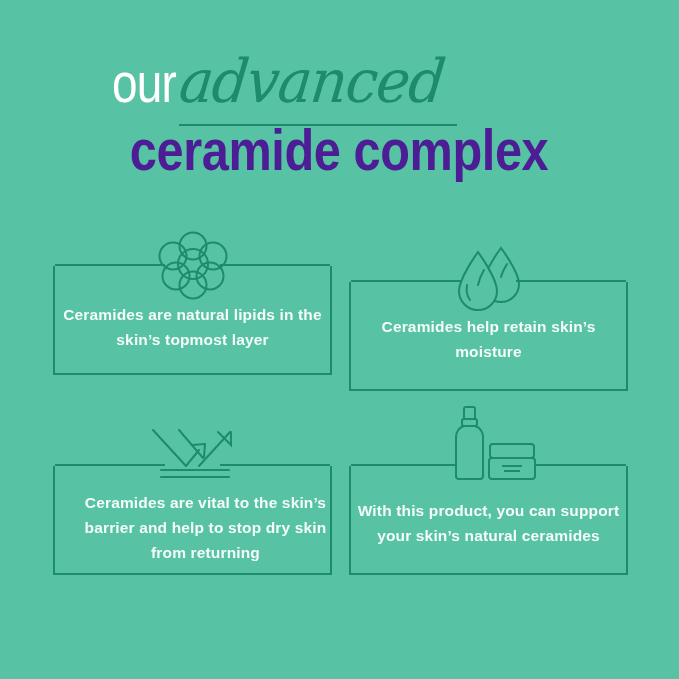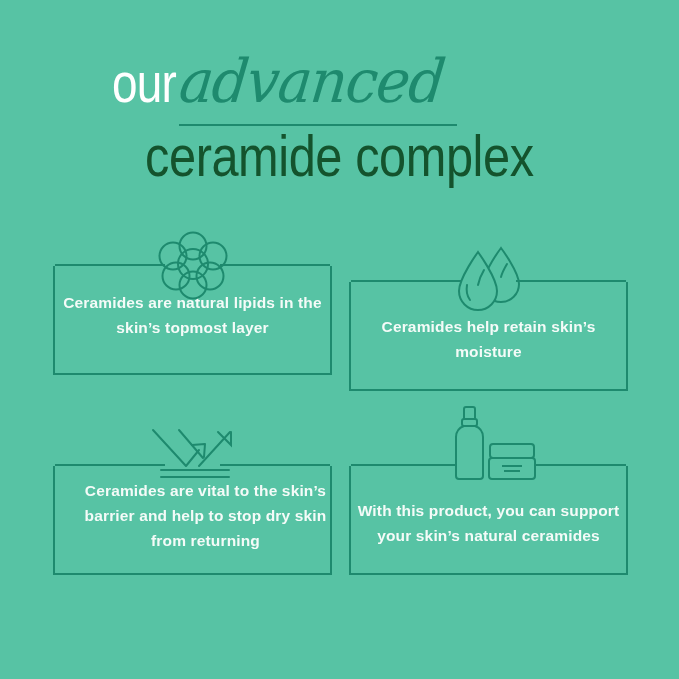--- a/index.html
+++ b/index.html
@@ -60,25 +60,25 @@
   .advanced-underline {
     position: absolute;
     left: 6px;
     right: -6px;
     bottom: 4px;
     height: 2px;
     background: #1e8a6e;
   }
   .heading-line2 {
     display: block;
-    margin-top: 8px;
+    margin-top: 2px;
     font-family: "Liberation Sans", sans-serif;
     font-size: 58px;
-    font-weight: 400;
-    color: #14532d;
+    font-weight: 700;
+    color: #4c1d95;
     letter-spacing: -0.5px;
     white-space: nowrap;
   }
   .heading-line2 span {
     display: inline-block;
     transform: scaleX(0.84);
   }
 
   
   .card {
@@ -133,23 +133,23 @@
   #card-1 .card-frame { top: 40px; }
   #card-2 .card-frame { top: 40px; }
   #card-3 .card-frame { top: 48px; }
   #card-4 .card-frame { top: 61px; }
 
   #card-1 .card-icon { top: 0px; }
   #card-2 .card-icon { top: 2px; }
   #card-3 .card-icon { top: 6px; }
   #card-4 .card-icon { top: 0px; }
 
-  #card-1 .card-text { top: 64px; text-align: center; }
+  #card-1 .card-text { top: 76px; text-align: center; }
   #card-2 .card-text { top: 72px; }
-  #card-3 .card-text { top: 60px; padding-left: 26px; }
+  #card-3 .card-text { top: 72px; padding-left: 26px; }
   #card-4 .card-text { top: 93px; }
 </style>
 </head>
 <body>
 
 <div class="heading">
   <span class="heading-line1">
     <span class="word-our">our</span><span class="word-advanced-wrap"><span class="word-advanced">advanced</span><span class="advanced-underline"></span></span>
   </span>
   <span class="heading-line2"><span>ceramide complex</span></span>

